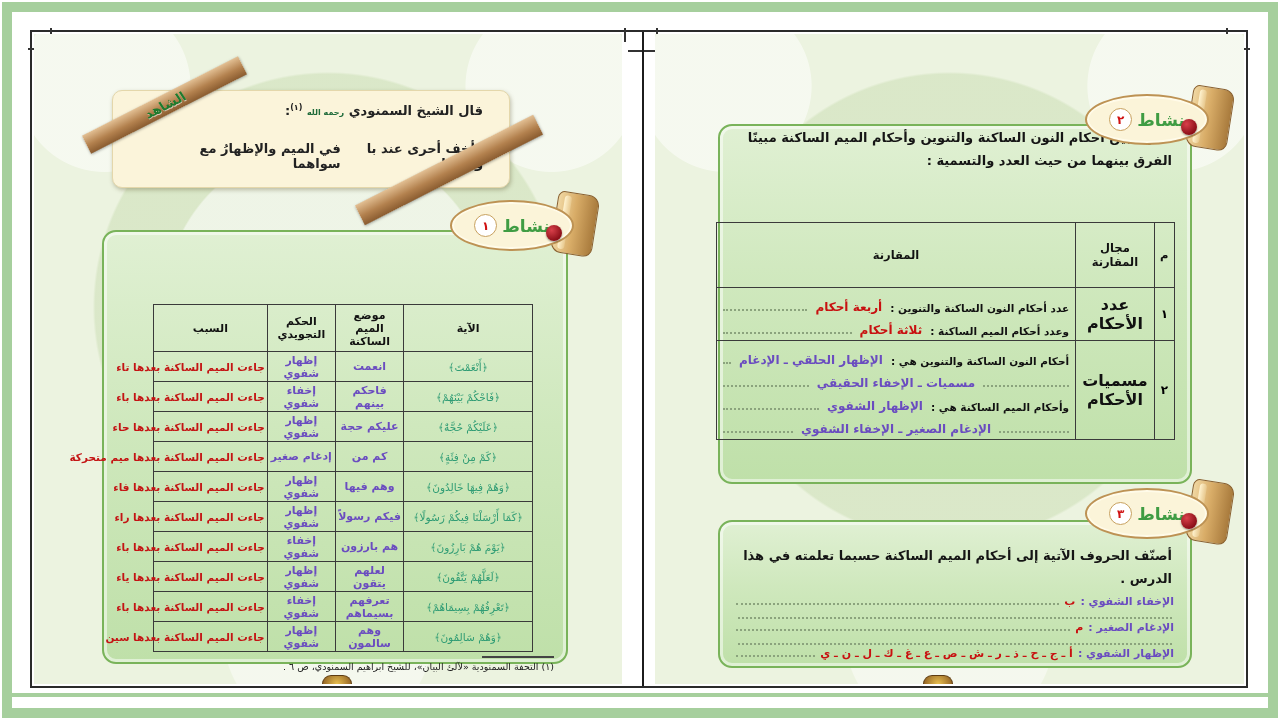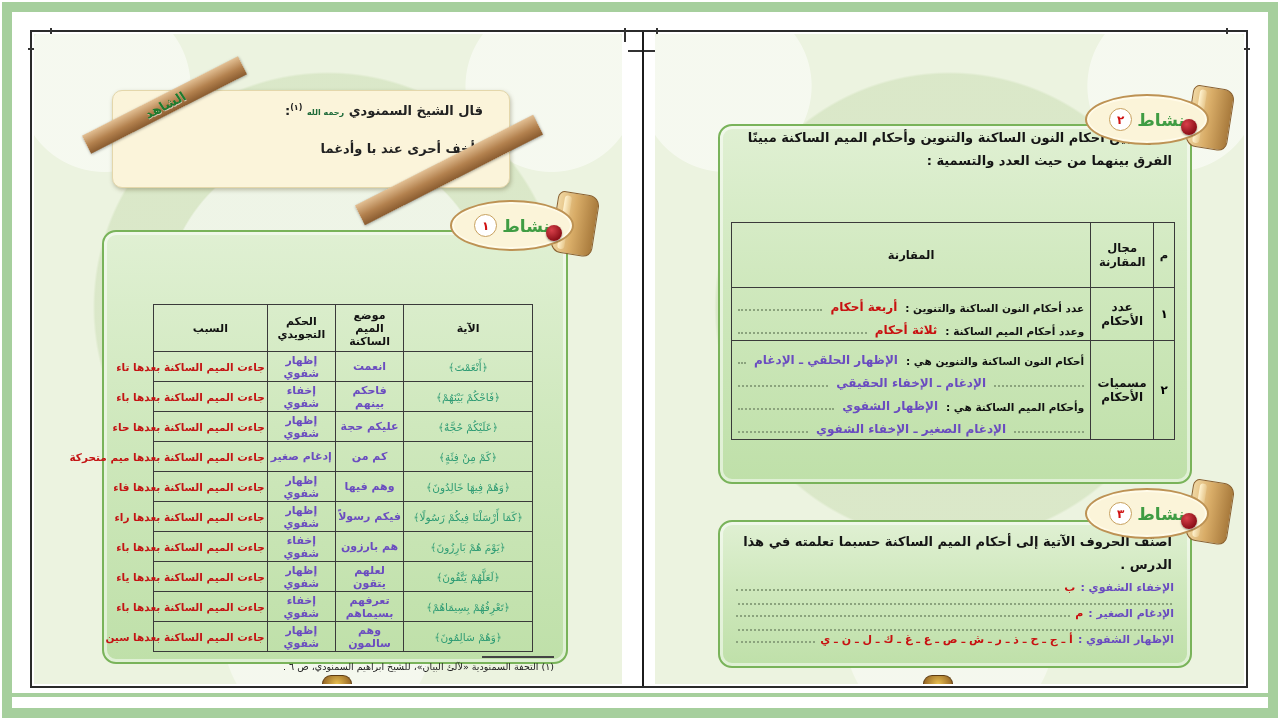--- a/index.html
+++ b/index.html
@@ -68,21 +68,21 @@
   .footnote{position:absolute;right:68px;top:622px;width:280px;direction:rtl;text-align:right;font-size:9.5px;color:#222;}
   .fn-line{width:72px;height:1.5px;background:#444;margin-bottom:3px;}
   
   .medallion{position:absolute;bottom:0;width:28px;height:8px;border-radius:14px 14px 0 0;
              background:radial-gradient(circle at 50% 100%,#e8c050,#8a5a20);border:1px solid #5d3c12;border-bottom:none;}
   
   .t2{position:absolute;right:15px;top:96px;width:444px;}
   .t2 th{border:1.5px solid #3a3a3a;font-size:11.5px;font-weight:bold;color:#111;padding:4px;height:56px;margin-top:48px;}
   .t2 td{border:1.5px solid #3a3a3a;padding:3px 6px;}
   .t2 td.rownum{text-align:center;font-weight:bold;font-size:12px;width:26px;}
-  .t2 td.field{text-align:center;font-weight:bold;font-size:12px;color:#111;width:78px;}
+  .t2 td.field{text-align:center;font-weight:bold;font-size:16px;color:#111;width:78px;}
   .ansline{display:flex;align-items:flex-end;direction:rtl;min-height:23px;}
   .ansline .q{color:#111;font-weight:600;font-size:10.5px;white-space:nowrap;}
   .ansline .a{font-weight:bold;font-size:12px;white-space:nowrap;padding:0 8px;}
   .a.red{color:#c81010;}
   .a.purple{color:#6a4cc0;}
   .dots{flex:1;border-bottom:2px dotted #8ba37d;margin-bottom:3px;min-width:8px;}
   
   .instr3b{text-align:center;font-size:12.5px;font-weight:600;color:#151515;margin:2px 0 4px;direction:rtl;}
   .ans3wrap{padding:2px 16px 0 16px;}
   .ans3{display:flex;align-items:flex-end;direction:rtl;min-height:14px;margin-top:1px;font-size:11px;}
@@ -113,20 +113,21 @@
         <span>الشاهد</span>
       </div>
       <div class="ribbon br"></div>
       <p class="quote-intro">
         <span>قال الشيخ السمنودي</span>
         <span class="honorific">رحمه الله</span>
         <span class="fn-ref">(١)</span><span>:</span>
       </p>
       <div class="verse-line">
         <span>وأخف أحرى عند با وأدغما</span>
+        <span>في الميم والإظهارُ مع سواهما</span>
       </div>
     </div>
 
     <div class="badge" style="left:416px;top:158px;">
       <div class="scroll"></div>
       <div class="seal"></div>
       <div class="ellipse">
         <span class="blabel">نشاط</span>
         <span class="bnum">١</span>
       </div>
@@ -270,21 +271,21 @@
               <td class="rownum">٢</td>
               <td class="field">مسميات الأحكام</td>
               <td>
                 <div class="ansline">
                   <span class="q">أحكام النون الساكنة والتنوين هي :</span>
                   <span class="a purple">الإظهار الحلقي ـ الإدغام</span>
                   <span class="dots"></span>
                 </div>
                 <div class="ansline">
                   <span class="dots"></span>
-                  <span class="a purple">الإدغام ـ الإخفاء الحقيقي</span>
+                  <span class="a purple">مسميات ـ الإخفاء الحقيقي</span>
                   <span class="dots"></span>
                 </div>
                 <div class="ansline">
                   <span class="q">وأحكام الميم الساكنة هي :</span>
                   <span class="a purple">الإظهار الشفوي</span>
                   <span class="dots"></span>
                 </div>
                 <div class="ansline">
                   <span class="dots"></span>
                   <span class="a purple">الإدغام الصغير ـ الإخفاء الشفوي</span>
@@ -299,21 +300,21 @@
     <div class="badge" style="left:430px;top:446px;">
       <div class="scroll"></div>
       <div class="seal"></div>
       <div class="ellipse">
         <span class="blabel">نشاط</span>
         <span class="bnum">٣</span>
       </div>
     </div>
 
     <div class="panel" style="left:63px;top:486px;width:470px;height:144px;">
-      <p class="instr" style="padding-top:8px;text-align:right;">أصنّف الحروف الآتية إلى أحكام الميم الساكنة حسبما تعلمته في هذا الدرس .</p>
+      <p class="instr" style="padding-top:22px;text-align:right;">أصنّف الحروف الآتية إلى أحكام الميم الساكنة حسبما تعلمته في هذا الدرس .</p>
       <div class="ans3wrap" id="a3-wrap">
           <div class="ans3">
             <span class="lbl">الإخفاء الشفوي :</span>
             <span class="val">ب</span>
             <span class="dots"></span>
           </div>
           <div class="dotrow"></div>
           <div class="ans3">
             <span class="lbl">الإدغام الصغير :</span>
             <span class="val">م</span>

